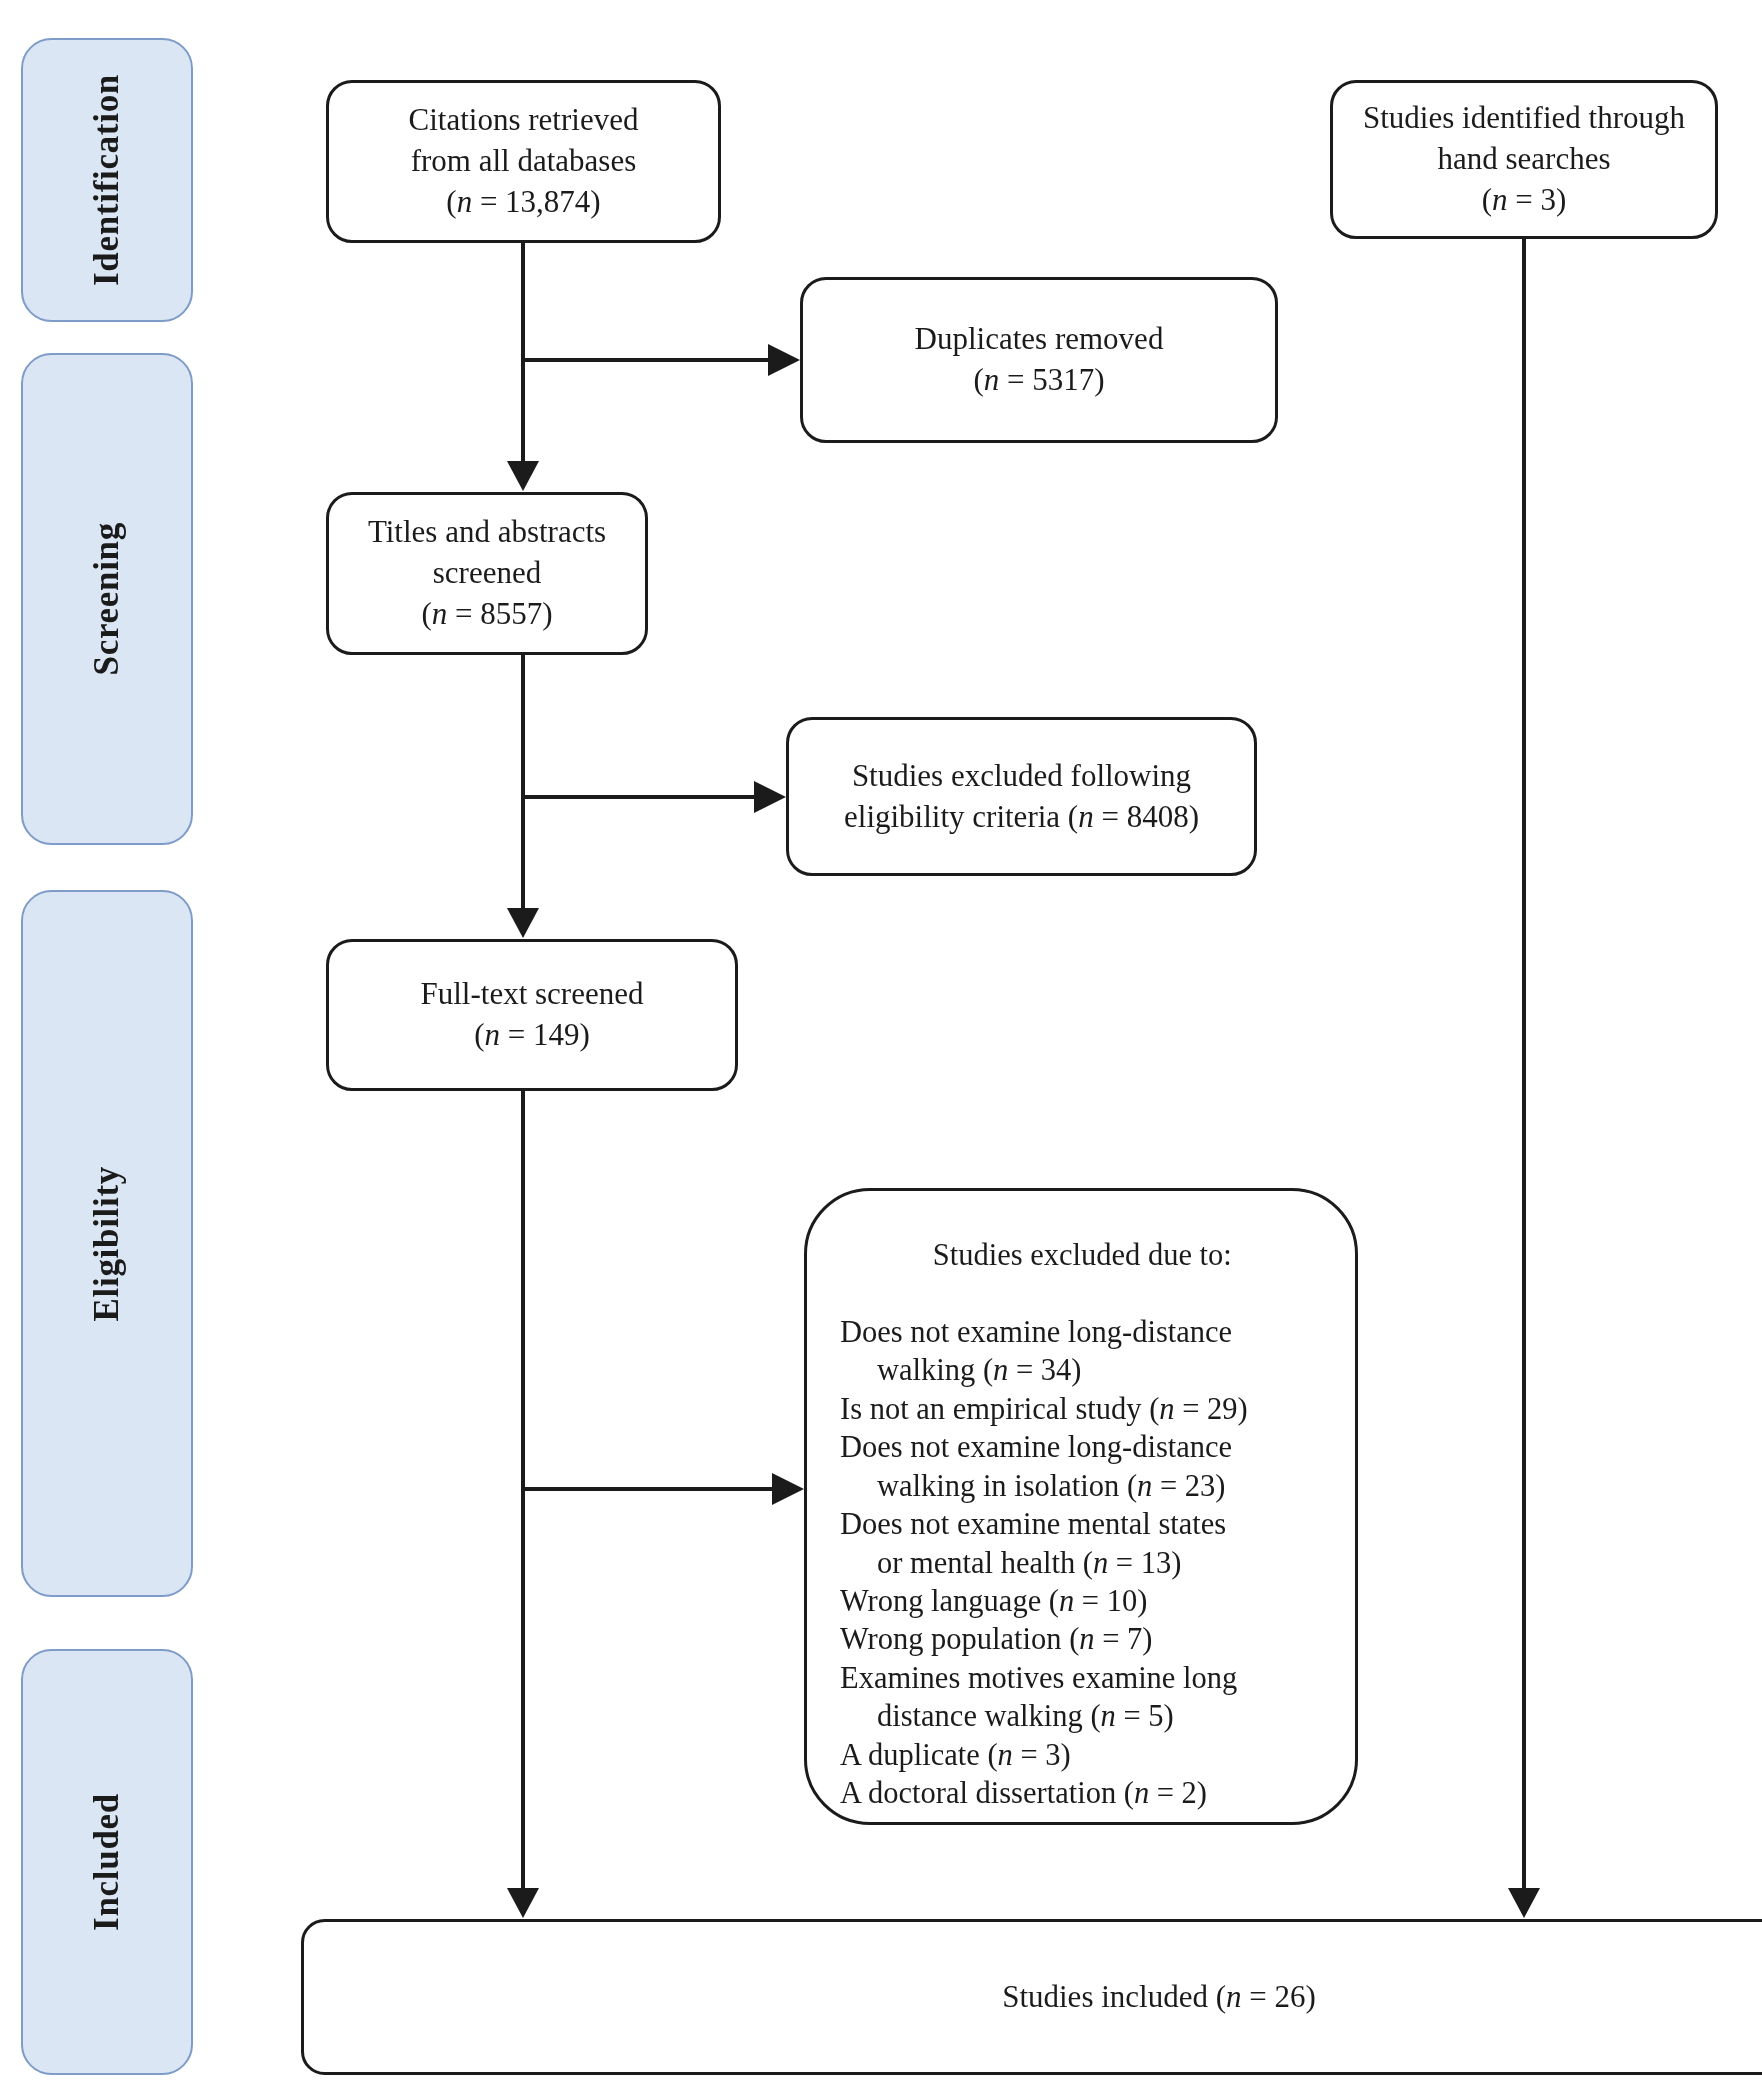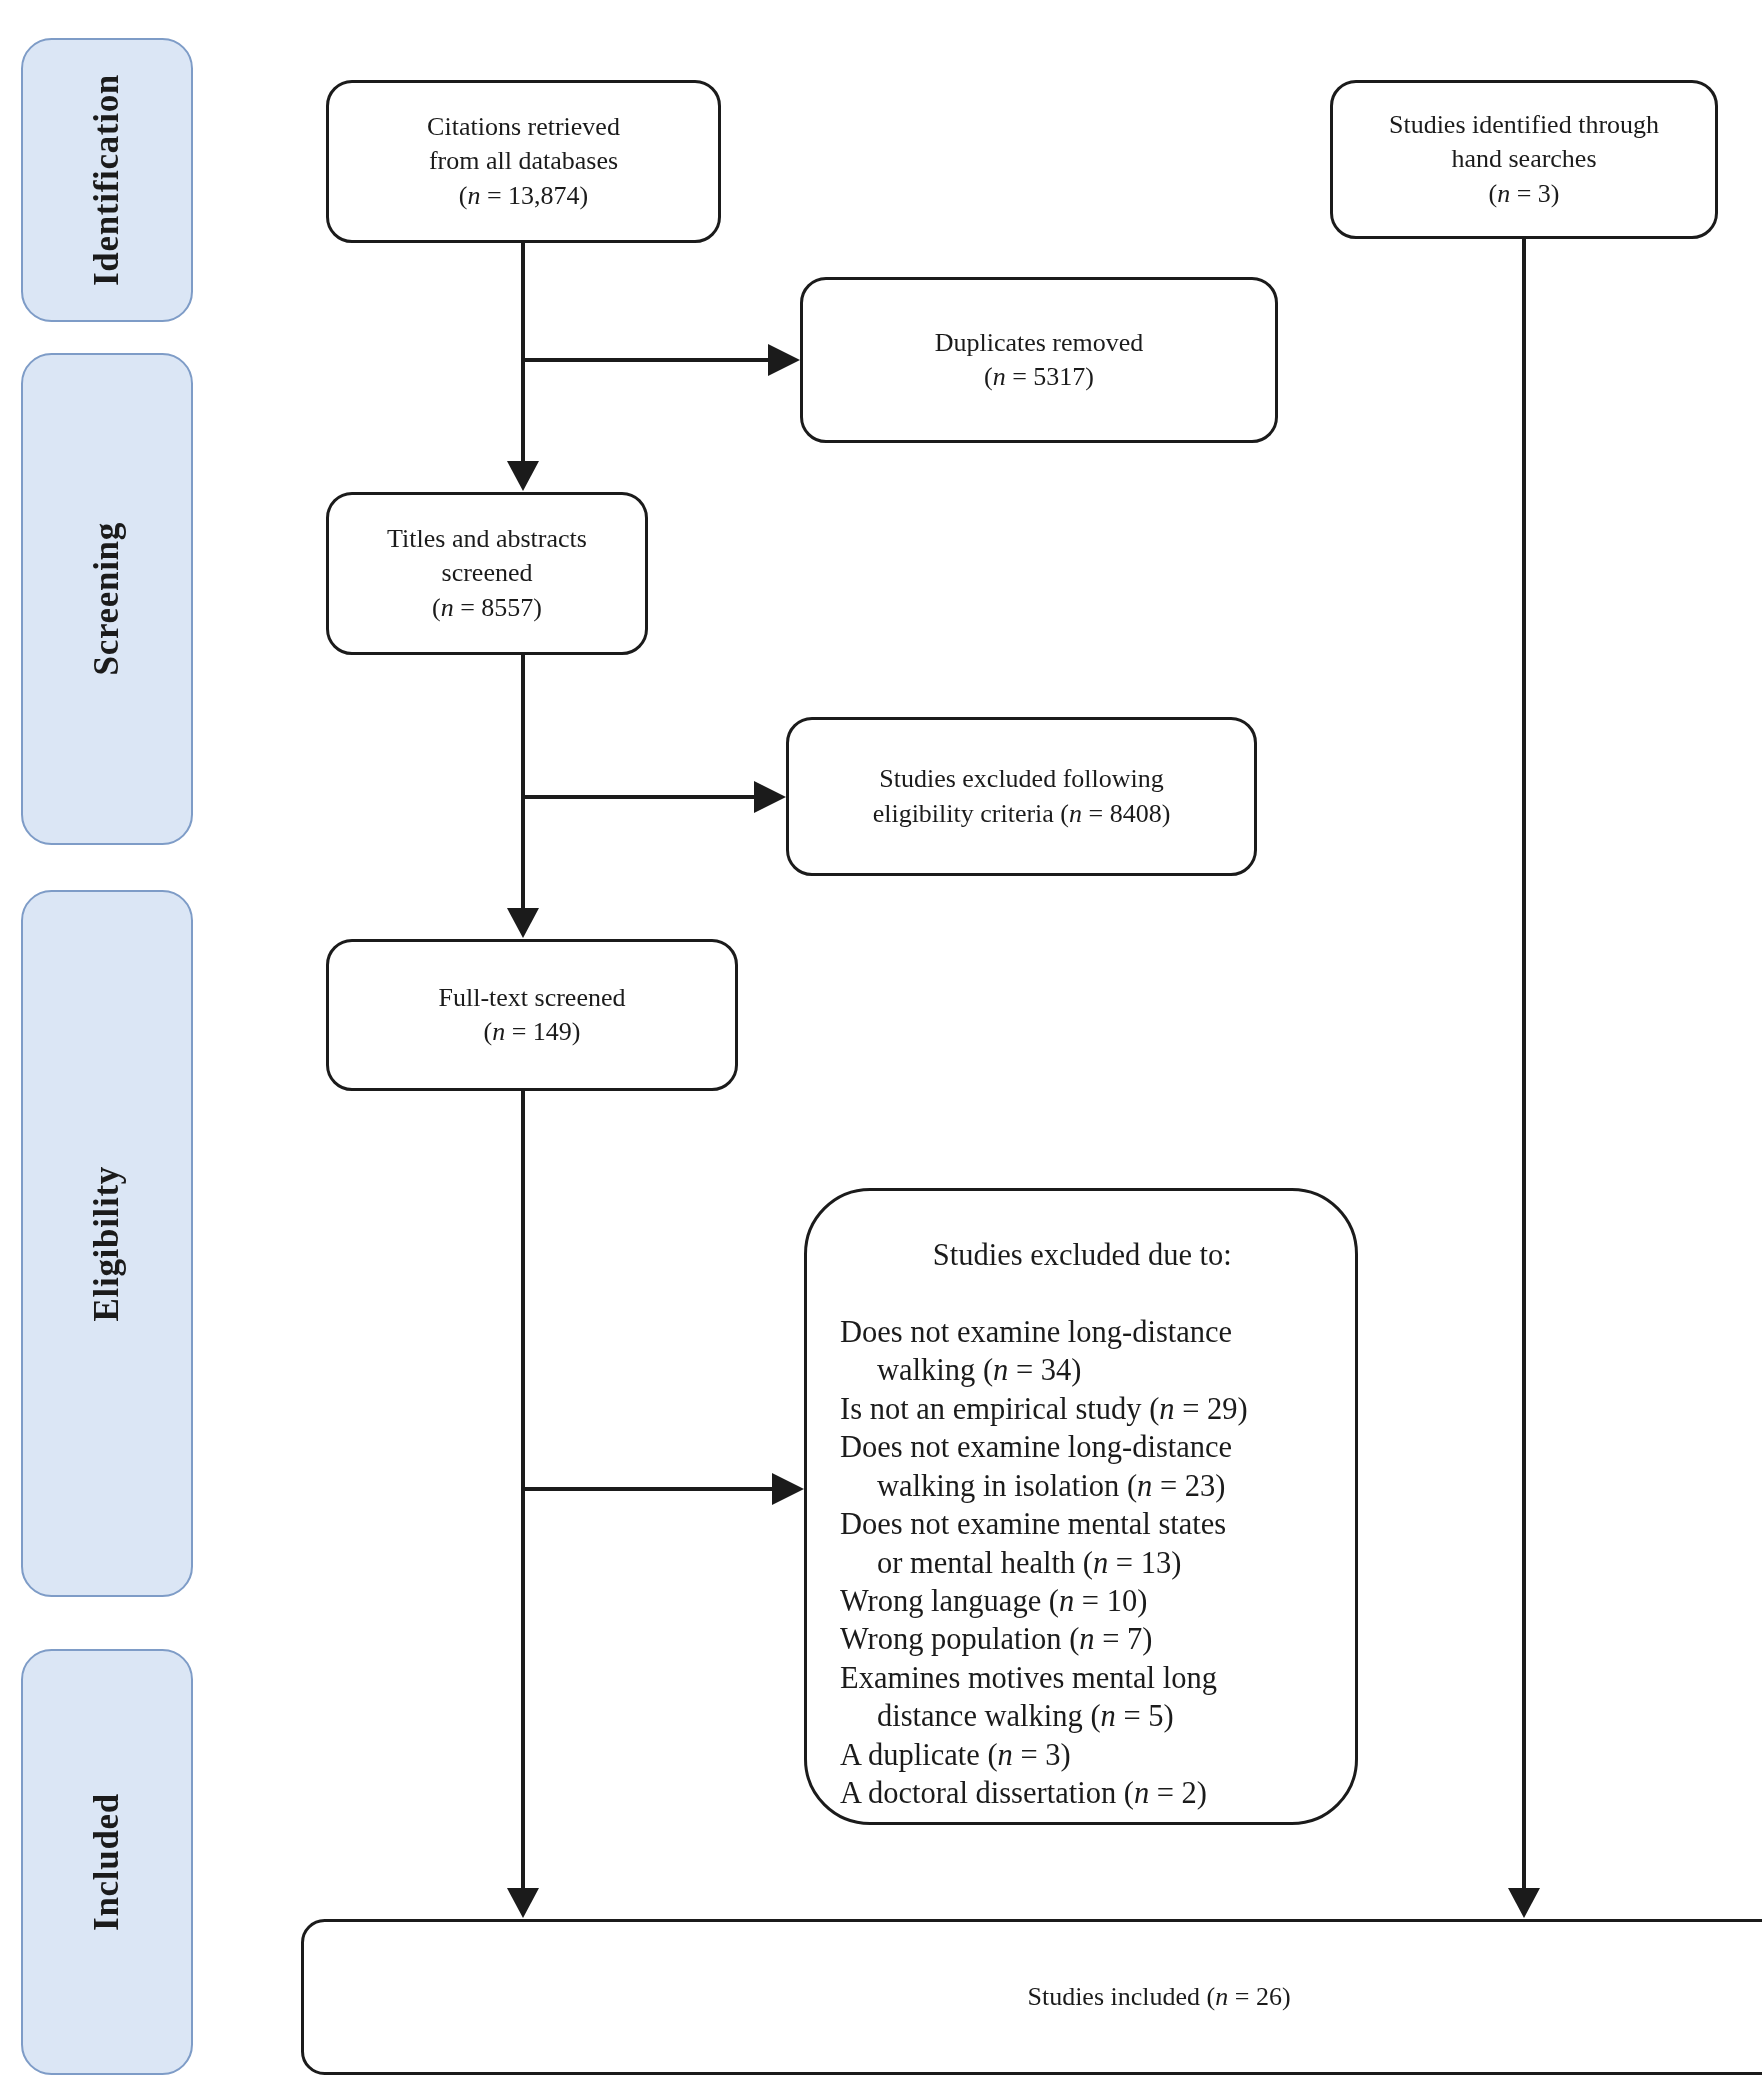--- a/index.html
+++ b/index.html
@@ -39,21 +39,21 @@
   .box {
     position: absolute;
     background: #ffffff;
     border: 3.5px solid var(--box-border, #1b1b1b);
     border-radius: 26px;
     display: flex;
     flex-direction: column;
     align-items: center;
     justify-content: center;
     text-align: center;
-    font-size: 26px;
+    font-size: 31px;
     line-height: 1.32;
   }
   .box .line { white-space: nowrap; }
 
   .box-big {
     position: absolute;
     background: #ffffff;
     border: 3.5px solid var(--box-border, #1b1b1b);
     border-radius: 66px;
     font-size: 30.5px;
@@ -169,21 +169,21 @@
           <div class="first">Does not examine mental states</div>
           <div class="cont">or mental health (<i>n</i> = 13)</div>
         </div>
         <div class="reason">
           <div class="first">Wrong language (<i>n</i> = 10)</div>
         </div>
         <div class="reason">
           <div class="first">Wrong population (<i>n</i> = 7)</div>
         </div>
         <div class="reason">
-          <div class="first">Examines motives mental long</div>
+          <div class="first">Examines motives examine long</div>
           <div class="cont">distance walking (<i>n</i> = 5)</div>
         </div>
         <div class="reason">
           <div class="first">A duplicate (<i>n</i> = 3)</div>
         </div>
         <div class="reason">
           <div class="first">A doctoral dissertation (<i>n</i> = 2)</div>
         </div>
       </div>
   </div>

